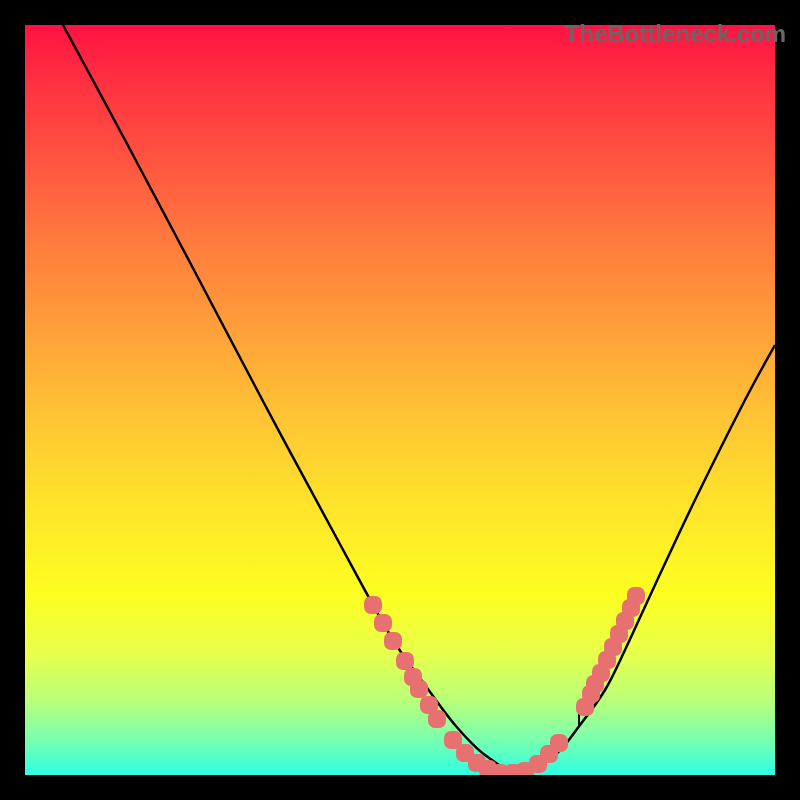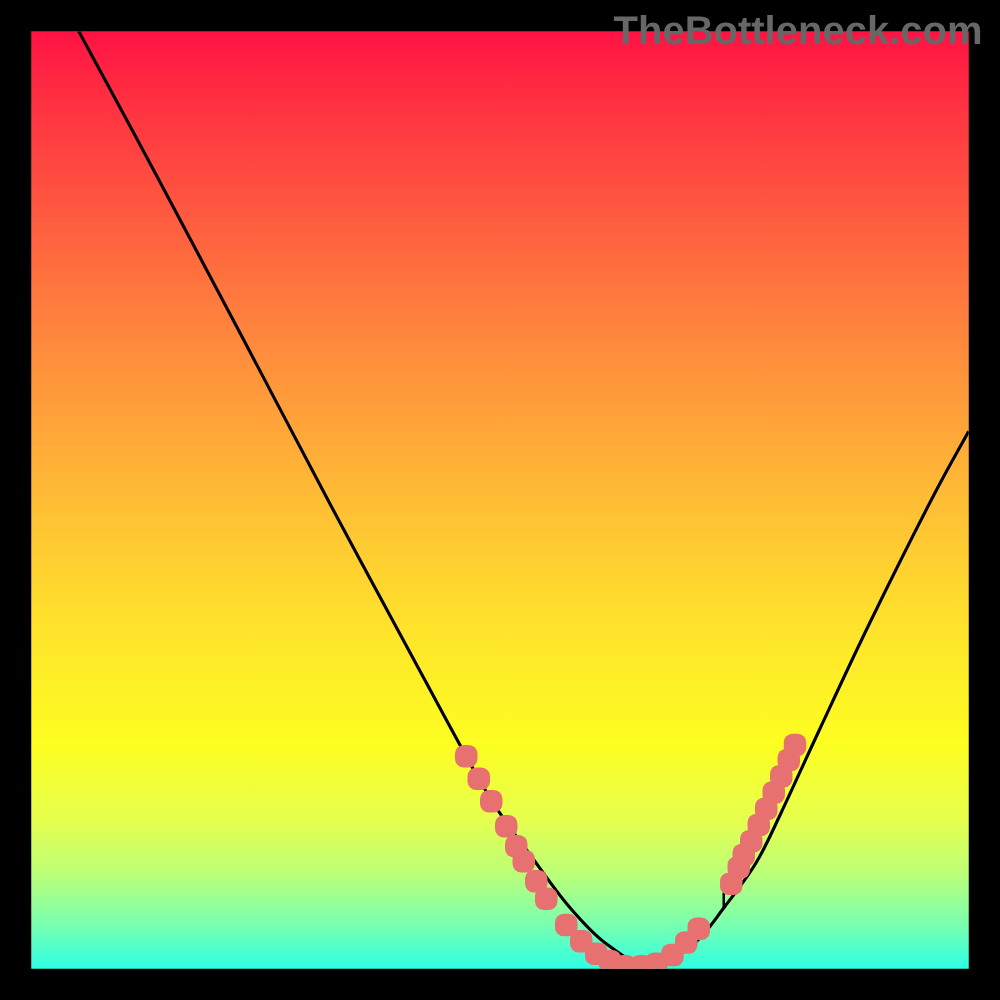--- a/index.html
+++ b/index.html
@@ -2,24 +2,24 @@
 <html><head>
 <meta charset="utf-8">
 <style>
   * { margin: 0; padding: 0; box-sizing: border-box; }
   html, body { width: 800px; height: 800px; overflow: hidden; background: #000; }
   .outer {
     width: 800px; height: 800px; background: #000; position: relative;
   }
   .watermark {
     position: absolute;
-    top: 6px; right: 14px;
+    top: 20px; right: 14px;
     color: #676767;
     font-family: Arial, Helvetica, sans-serif;
-    font-size: 32px;
+    font-size: 24px;
     font-weight: bold;
     letter-spacing: 0px;
     z-index: 10;
   }
   .plot {
     position: absolute;
     left: 25px; top: 25px;
     width: 750px; height: 750px;
     background: linear-gradient(to bottom,
       #ff1243 0%,

